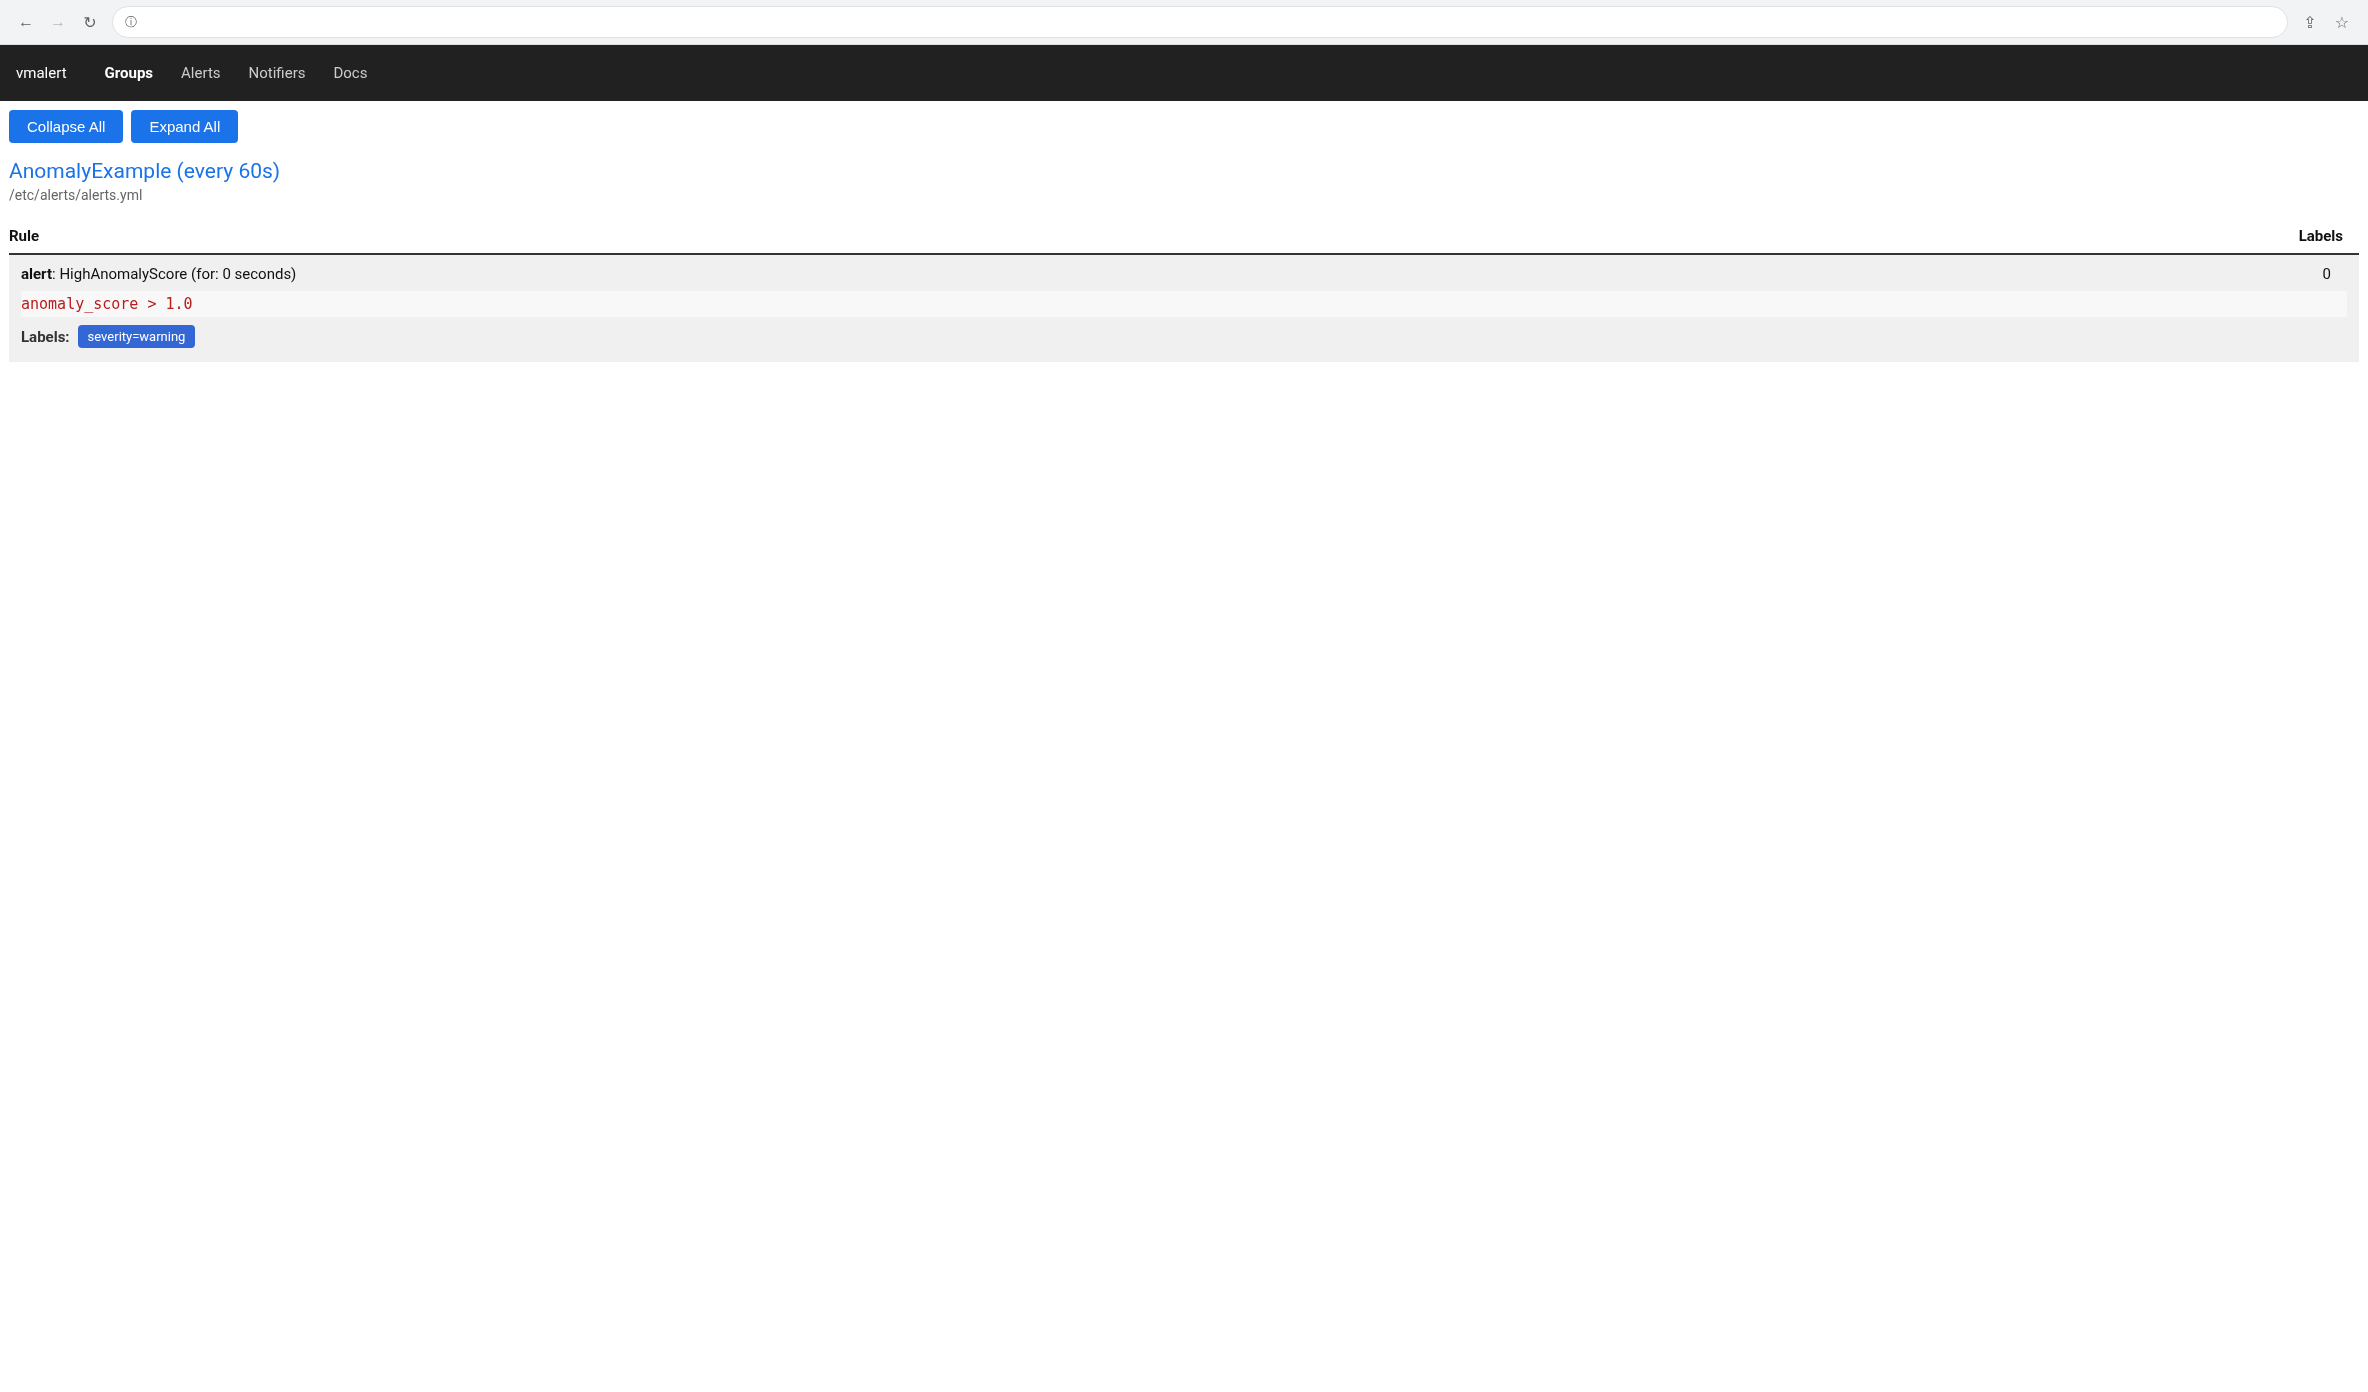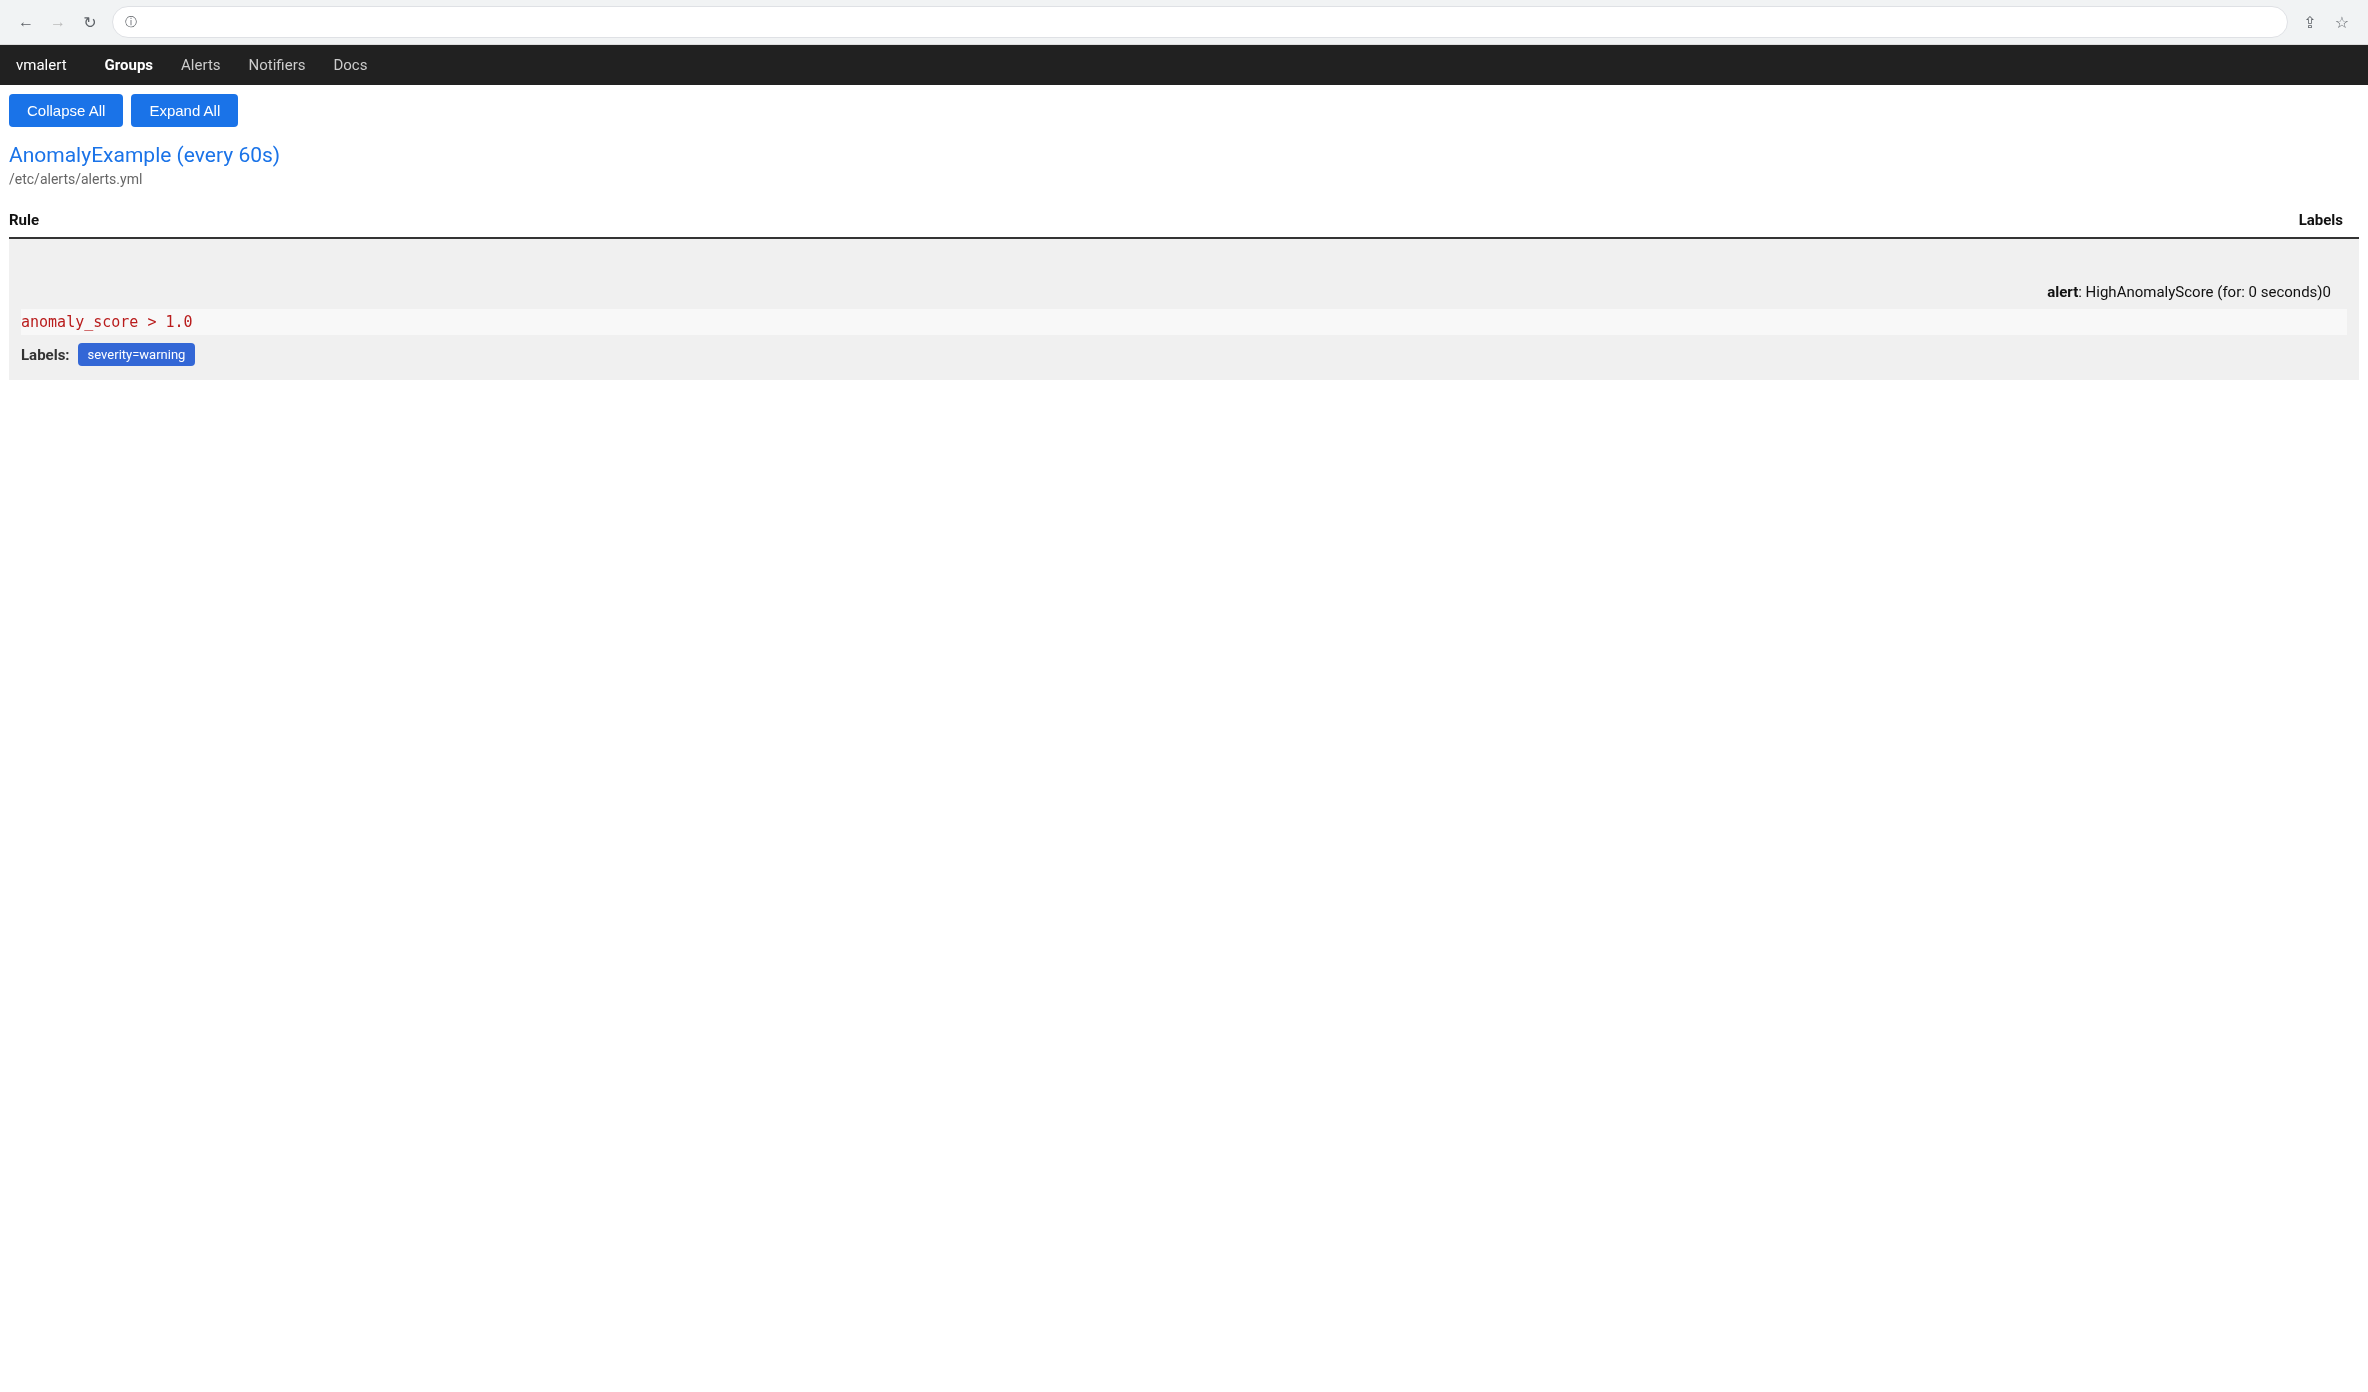--- a/index.html
+++ b/index.html
@@ -98,21 +98,21 @@
       color: #5f6368;
       font-size: 16px;
     }
 
     
     .app-nav {
       background: #212121;
       padding: 0 16px;
       display: flex;
       align-items: center;
-      height: 40px;
+      height: 56px;
     }
 
     .app-nav-brand {
       color: #fff;
       font-size: 15px;
       font-weight: normal;
       margin-right: 24px;
     }
 
     .app-nav-links {
@@ -240,24 +240,23 @@
       margin-bottom: 2px;
     }
 
     .rule-content {
       background: #f0f0f0;
       padding: 10px 12px 14px 12px;
     }
 
     .rule-header {
       display: flex;
-      justify-content: flex-end;
+      justify-content: space-between;
       align-items: flex-start;
       padding-bottom: 4px;
-      margin-top: 34px;
     }
 
     .rule-body {
       padding: 4px 0 8px 0;
     }
 
     .rule-footer {
       display: flex;
       align-items: center;
       gap: 8px;

